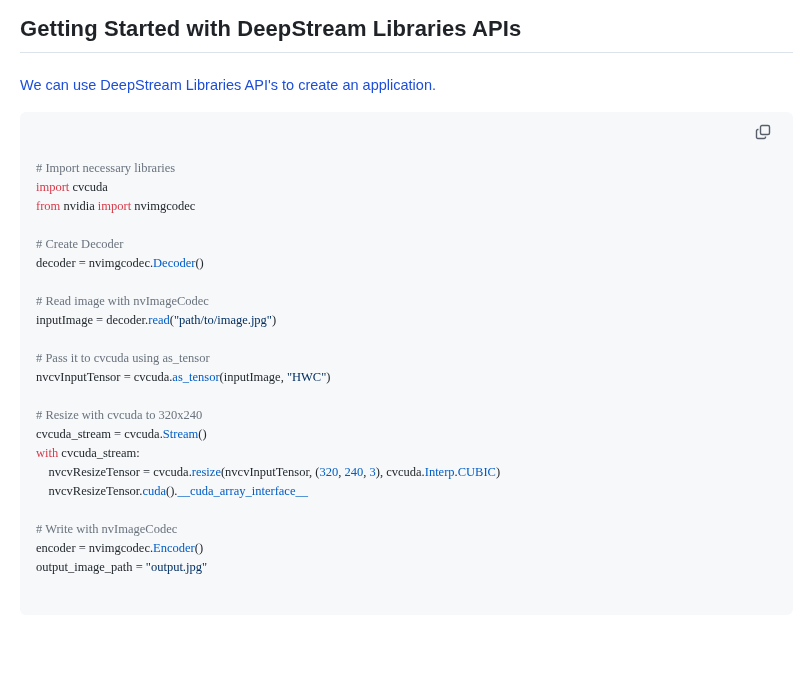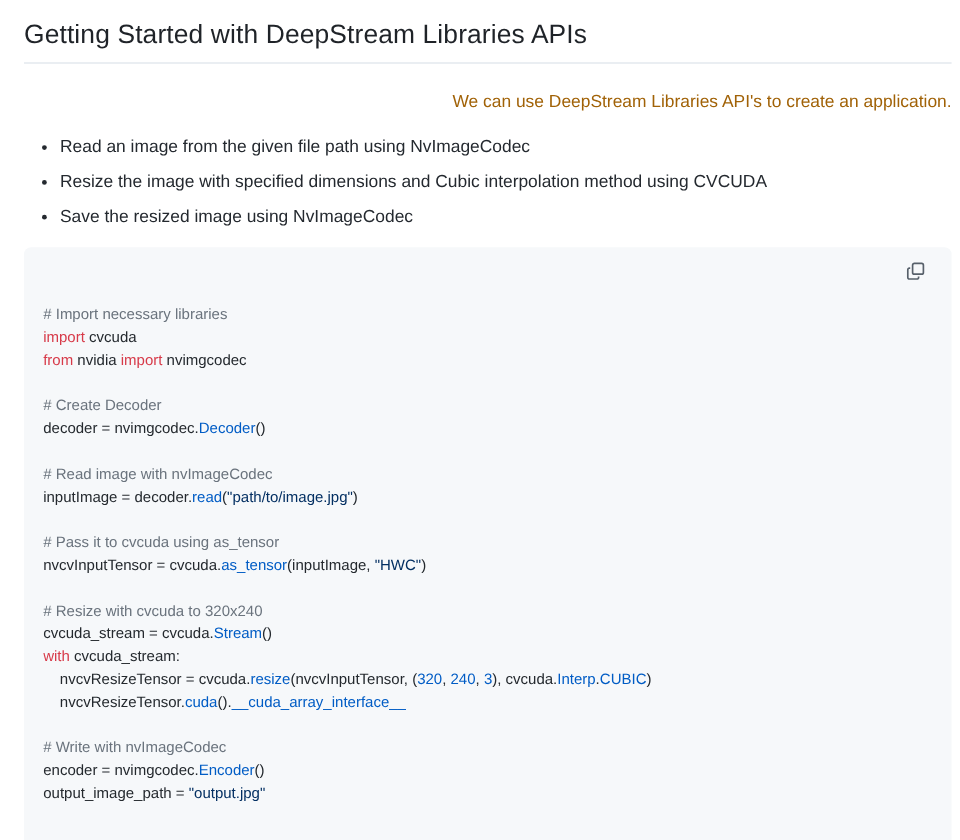--- a/index.html
+++ b/index.html
@@ -6,67 +6,62 @@
   html, body { margin: 0; padding: 0; background: #ffffff; }
   body {
     width: 800px; height: 700px; overflow: hidden;
     font-family: "Liberation Sans", sans-serif;
     color: #24292f;
   }
   .page { padding: 14px 7px 0 20px; width: 800px; }
 
   h1.doc-title {
     margin: 0; padding: 2px 0 10px 0;
-    font-size: 22px; font-weight: 400; color: #1f2328;
+    font-size: 22px; font-weight: 700; color: #1f2328;
     border-bottom: 1px solid #dde3ea;
     letter-spacing: 0.1px;
   }
-  p.doc-p { margin: 22px 0 0 0; font-size: 14.5px; line-height: 1.4; color: #a16207; text-align: right; }
+  p.doc-p { margin: 22px 0 0 0; font-size: 14.5px; line-height: 1.4; color: #1d4ed8; }
   ul.doc-list { margin: 20px 0 0 0; padding-left: 30px; }
   ul.doc-list li { font-size: 14.5px; margin-bottom: 13px; color: #24292f; }
 
   .code-block {
     position: relative;
     margin-top: 17px;
     width: 773px;
     background: #f6f8fa;
     border-radius: 6px;
     padding: 11px 16px 2px 16px;
   }
   .code-scroll {
     overflow: hidden;
     white-space: pre;
   }
   .code-line {
-    font-family: Liberation Sans, sans-serif;
+    font-family: Liberation Serif, serif;
     font-size: 12.5px; line-height: 19px; white-space: pre;
   }
   .copy-btn {
     position: absolute; top: 8px; right: 16px;
     width: 24px; height: 24px;
     background: transparent; border: none; padding: 2px;
     cursor: pointer; color: #57606a;
   }
   .copy-btn svg { display: block; }
 </style>
 </head>
 <body>
 
 <div class="page">
 
   <h1 class="doc-title" style="border-bottom-color: rgb(221, 227, 234);">Getting Started with DeepStream Libraries APIs</h1>
 
   <p class="doc-p">We can use DeepStream Libraries API's to create an application.</p>
 
 
-  <ul class="doc-list">
-    <li>Read an image from the given file path using NvImageCodec</li>
-    <li>Resize the image with specified dimensions and Cubic interpolation method using CVCUDA</li>
-    <li>Save the resized image using NvImageCodec</li>
-  </ul>
 
   <div class="code-block" style="background: rgb(246, 248, 250);">
 
     <button class="copy-btn" title="Copy" style="color: rgb(87, 96, 106);">
       <span>
         <svg width="16" height="16" viewBox="0 0 16 16" fill="none" stroke="currentColor" stroke-width="1.4">
           <rect x="5.5" y="1.5" width="9" height="9" rx="1.5"></rect>
           <path d="M3.5 5.5 H2.8 A1.3 1.3 0 0 0 1.5 6.8 V13.2 A1.3 1.3 0 0 0 2.8 14.5 H9.2 A1.3 1.3 0 0 0 10.5 13.2 V12.5"></path>
         </svg>
       </span>

